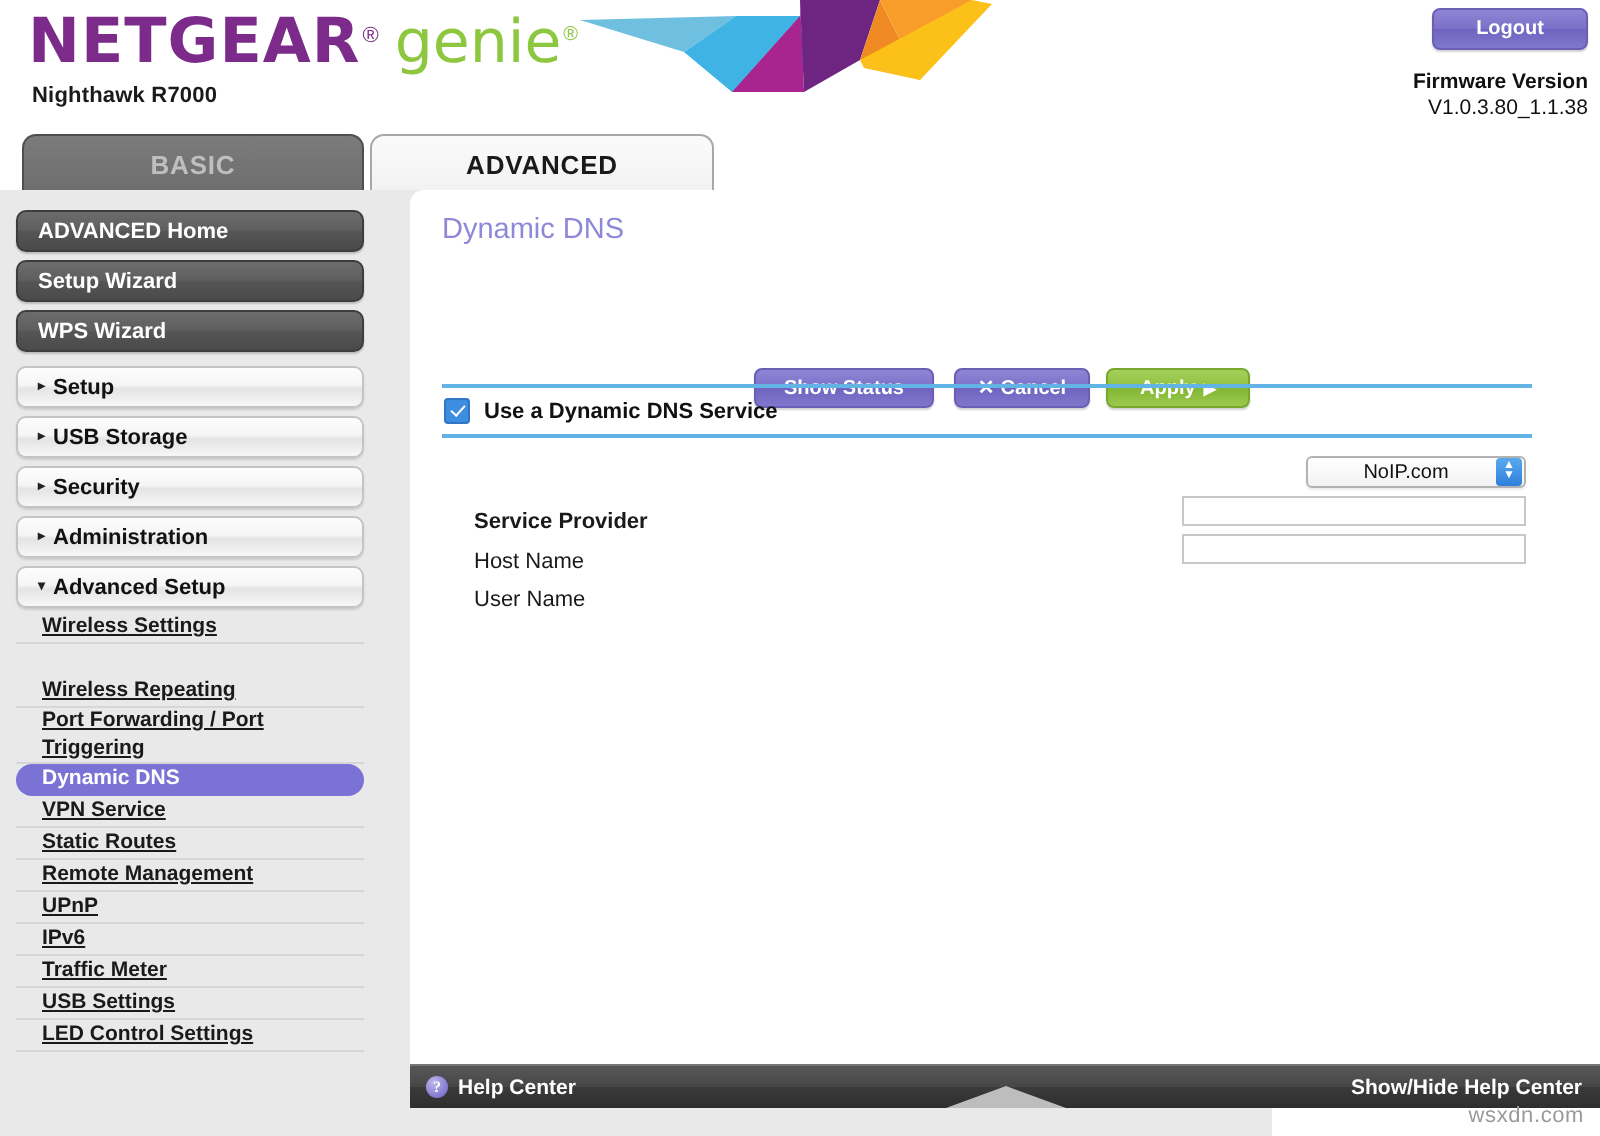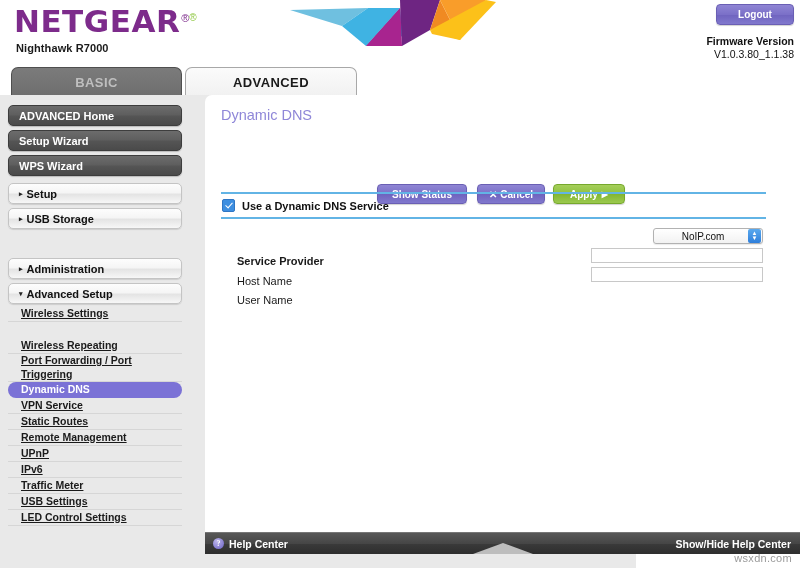--- a/index.html
+++ b/index.html
@@ -470,20 +470,21 @@
     <polygon points="110,0 150,0 140,30 112,46" fill="#6e2582"></polygon>
     <polygon points="150,0 140,30 168,36" fill="#f08a22"></polygon>
     <polygon points="150,0 196,0 168,36" fill="#f99d2a"></polygon>
     <polygon points="196,0 168,36 140,30 142,34 170,40" fill="#fbbf1e"></polygon>
     <polygon points="196,0 206,2 170,40 140,30" fill="#fcc119"></polygon>
   </svg>
 
   <div id="brand">
     <span class="brand-netgear">NETGEAR</span>
     <span class="brand-reg1">®</span>
+    <span class="brand-genie">genie</span>
     <span class="brand-reg2">®</span>
   </div>
 
   <div id="model-name">Nighthawk R7000</div>
 
   <div id="logout-button">Logout</div>
 
   <div id="firmware-block">
     <div id="firmware-label">Firmware Version</div>
     <div id="firmware-version">V1.0.3.80_1.1.38</div>
@@ -516,20 +517,24 @@
     <div class="nav-dark" style="top:35px;">Setup Wizard</div>
     <div class="nav-dark" style="top:60px;">WPS Wizard</div>
 
     <div class="nav-light" style="top:88px;">
       <span class="nav-arrow">▸</span>
       <span>Setup</span>
     </div>
     <div class="nav-light" style="top:113px;">
       <span class="nav-arrow">▸</span>
       <span>USB Storage</span>
+    </div>
+    <div class="nav-light" style="top:138px;">
+      <span class="nav-arrow">▸</span>
+      <span>Security</span>
     </div>
     <div class="nav-light" style="top:163px;">
       <span class="nav-arrow">▸</span>
       <span>Administration</span>
     </div>
     <div class="nav-light" style="top:188px;">
       <span class="nav-arrow">▾</span>
       <span>Advanced Setup</span>
     </div>
 

